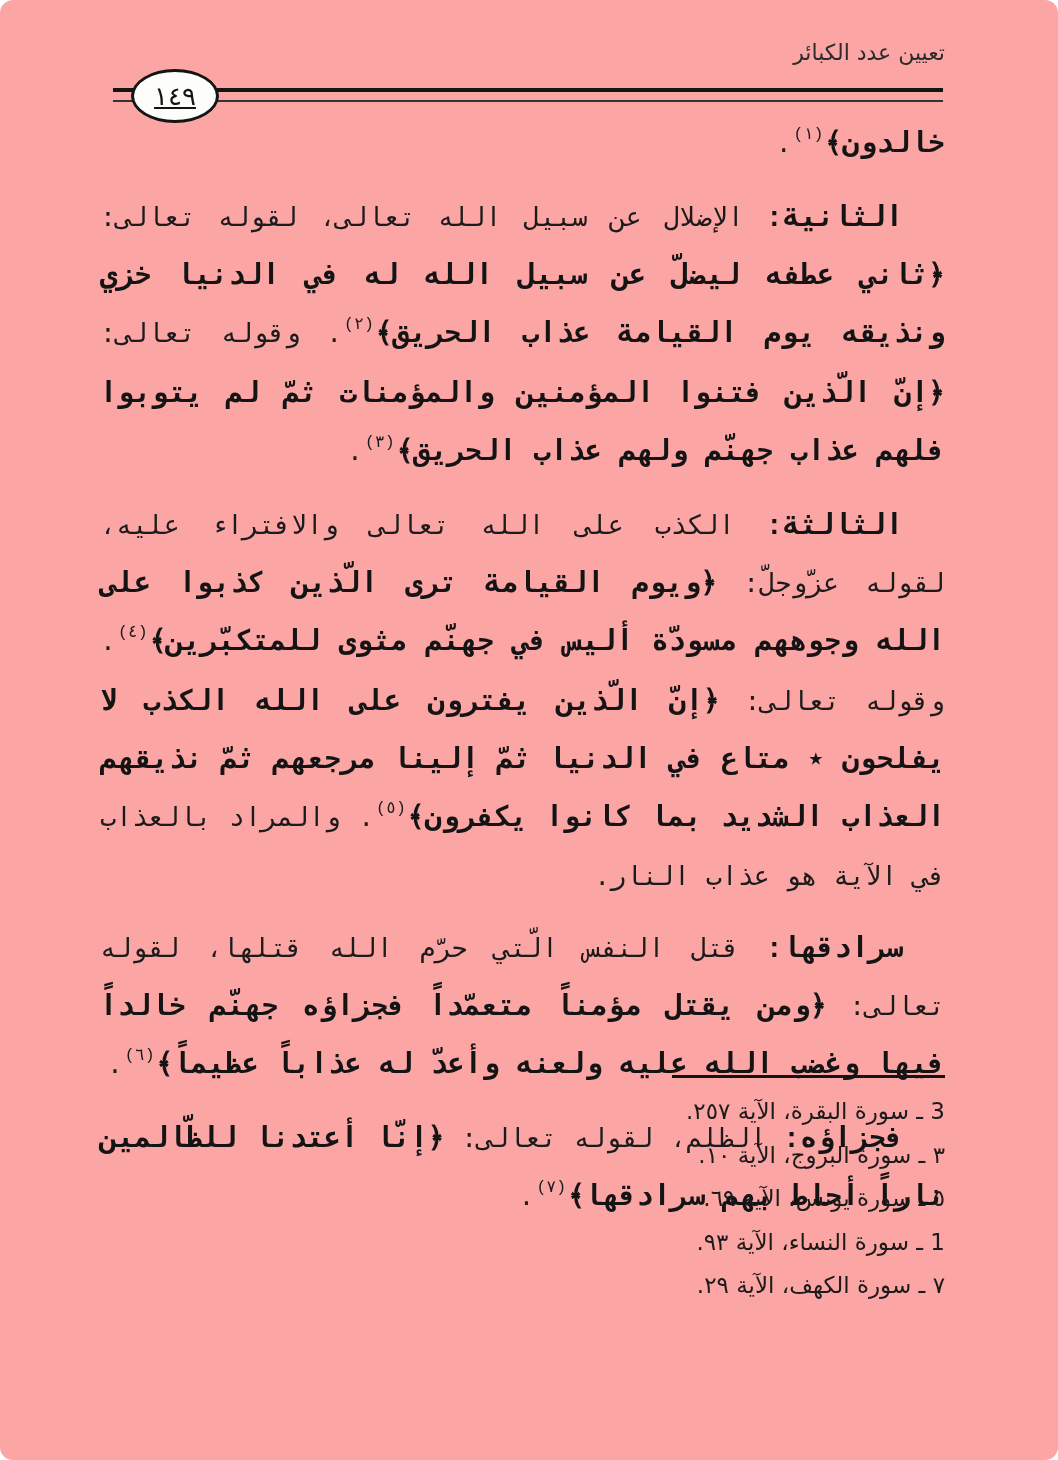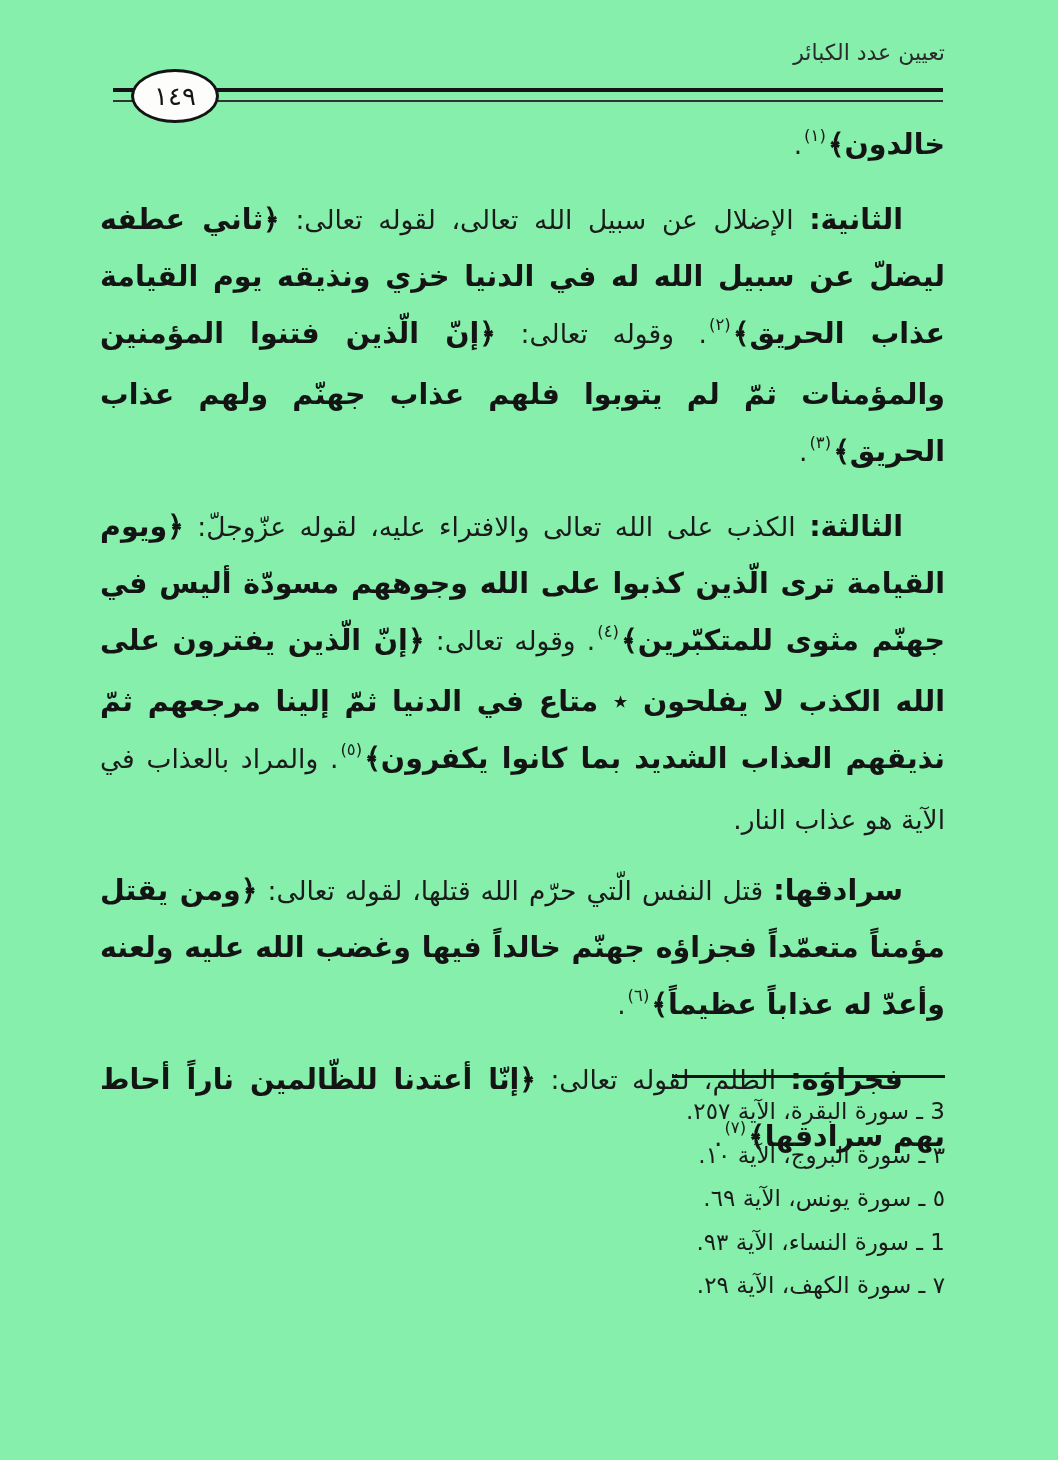--- a/index.html
+++ b/index.html
@@ -1,24 +1,25 @@
 <!DOCTYPE html>
 <html lang="ar" dir="rtl"><head>
 <meta charset="utf-8">
 <style>
   html, body { margin: 0; padding: 0; background: #ffffff; }
   .page {
     position: relative;
     width: 1058px;
     height: 1460px;
-    background: #86efac;
+    background: #fca5a5;
     color: #141414;
     font-family: "DejaVu Sans", sans-serif;
     direction: rtl;
     overflow: hidden;
+    border-radius: 13px;
   }
 
   
   .running-head {
     position: absolute;
     top: 40px;
     right: 113px;
     font-size: 22px;
     font-weight: normal;
     color: #2b2b2b;
@@ -46,39 +47,41 @@
     left: 131px;
     width: 82px;
     height: 48px;
     border: 3px solid #141414;
     border-radius: 50%;
     background: #fdfdfb;
     display: flex;
     align-items: center;
     justify-content: center;
     z-index: 2;
+    text-decoration: underline;
   }
   .page-badge span {
     font-size: 26px;
     font-weight: normal;
     letter-spacing: 2px;
   }
 
   
   .body-text {
     position: absolute;
     top: 116px;
     right: 113px;
     width: 845px;
     text-align: justify;
   }
   .para {
     margin: 0 0 14px 0;
     line-height: 57px;
     font-size: 27px;
+    font-family: Liberation Mono, monospace;
   }
   .para.indent { text-indent: 42px; }
   .q { font-weight: bold; font-size: 28.5px; }
   .n { font-weight: normal; font-size: 26.5px; color: #1b1b1b; }
   .sup {
     font-size: 16.5px;
     font-weight: normal;
     position: relative;
     top: -13px;
     padding: 0 2px;

